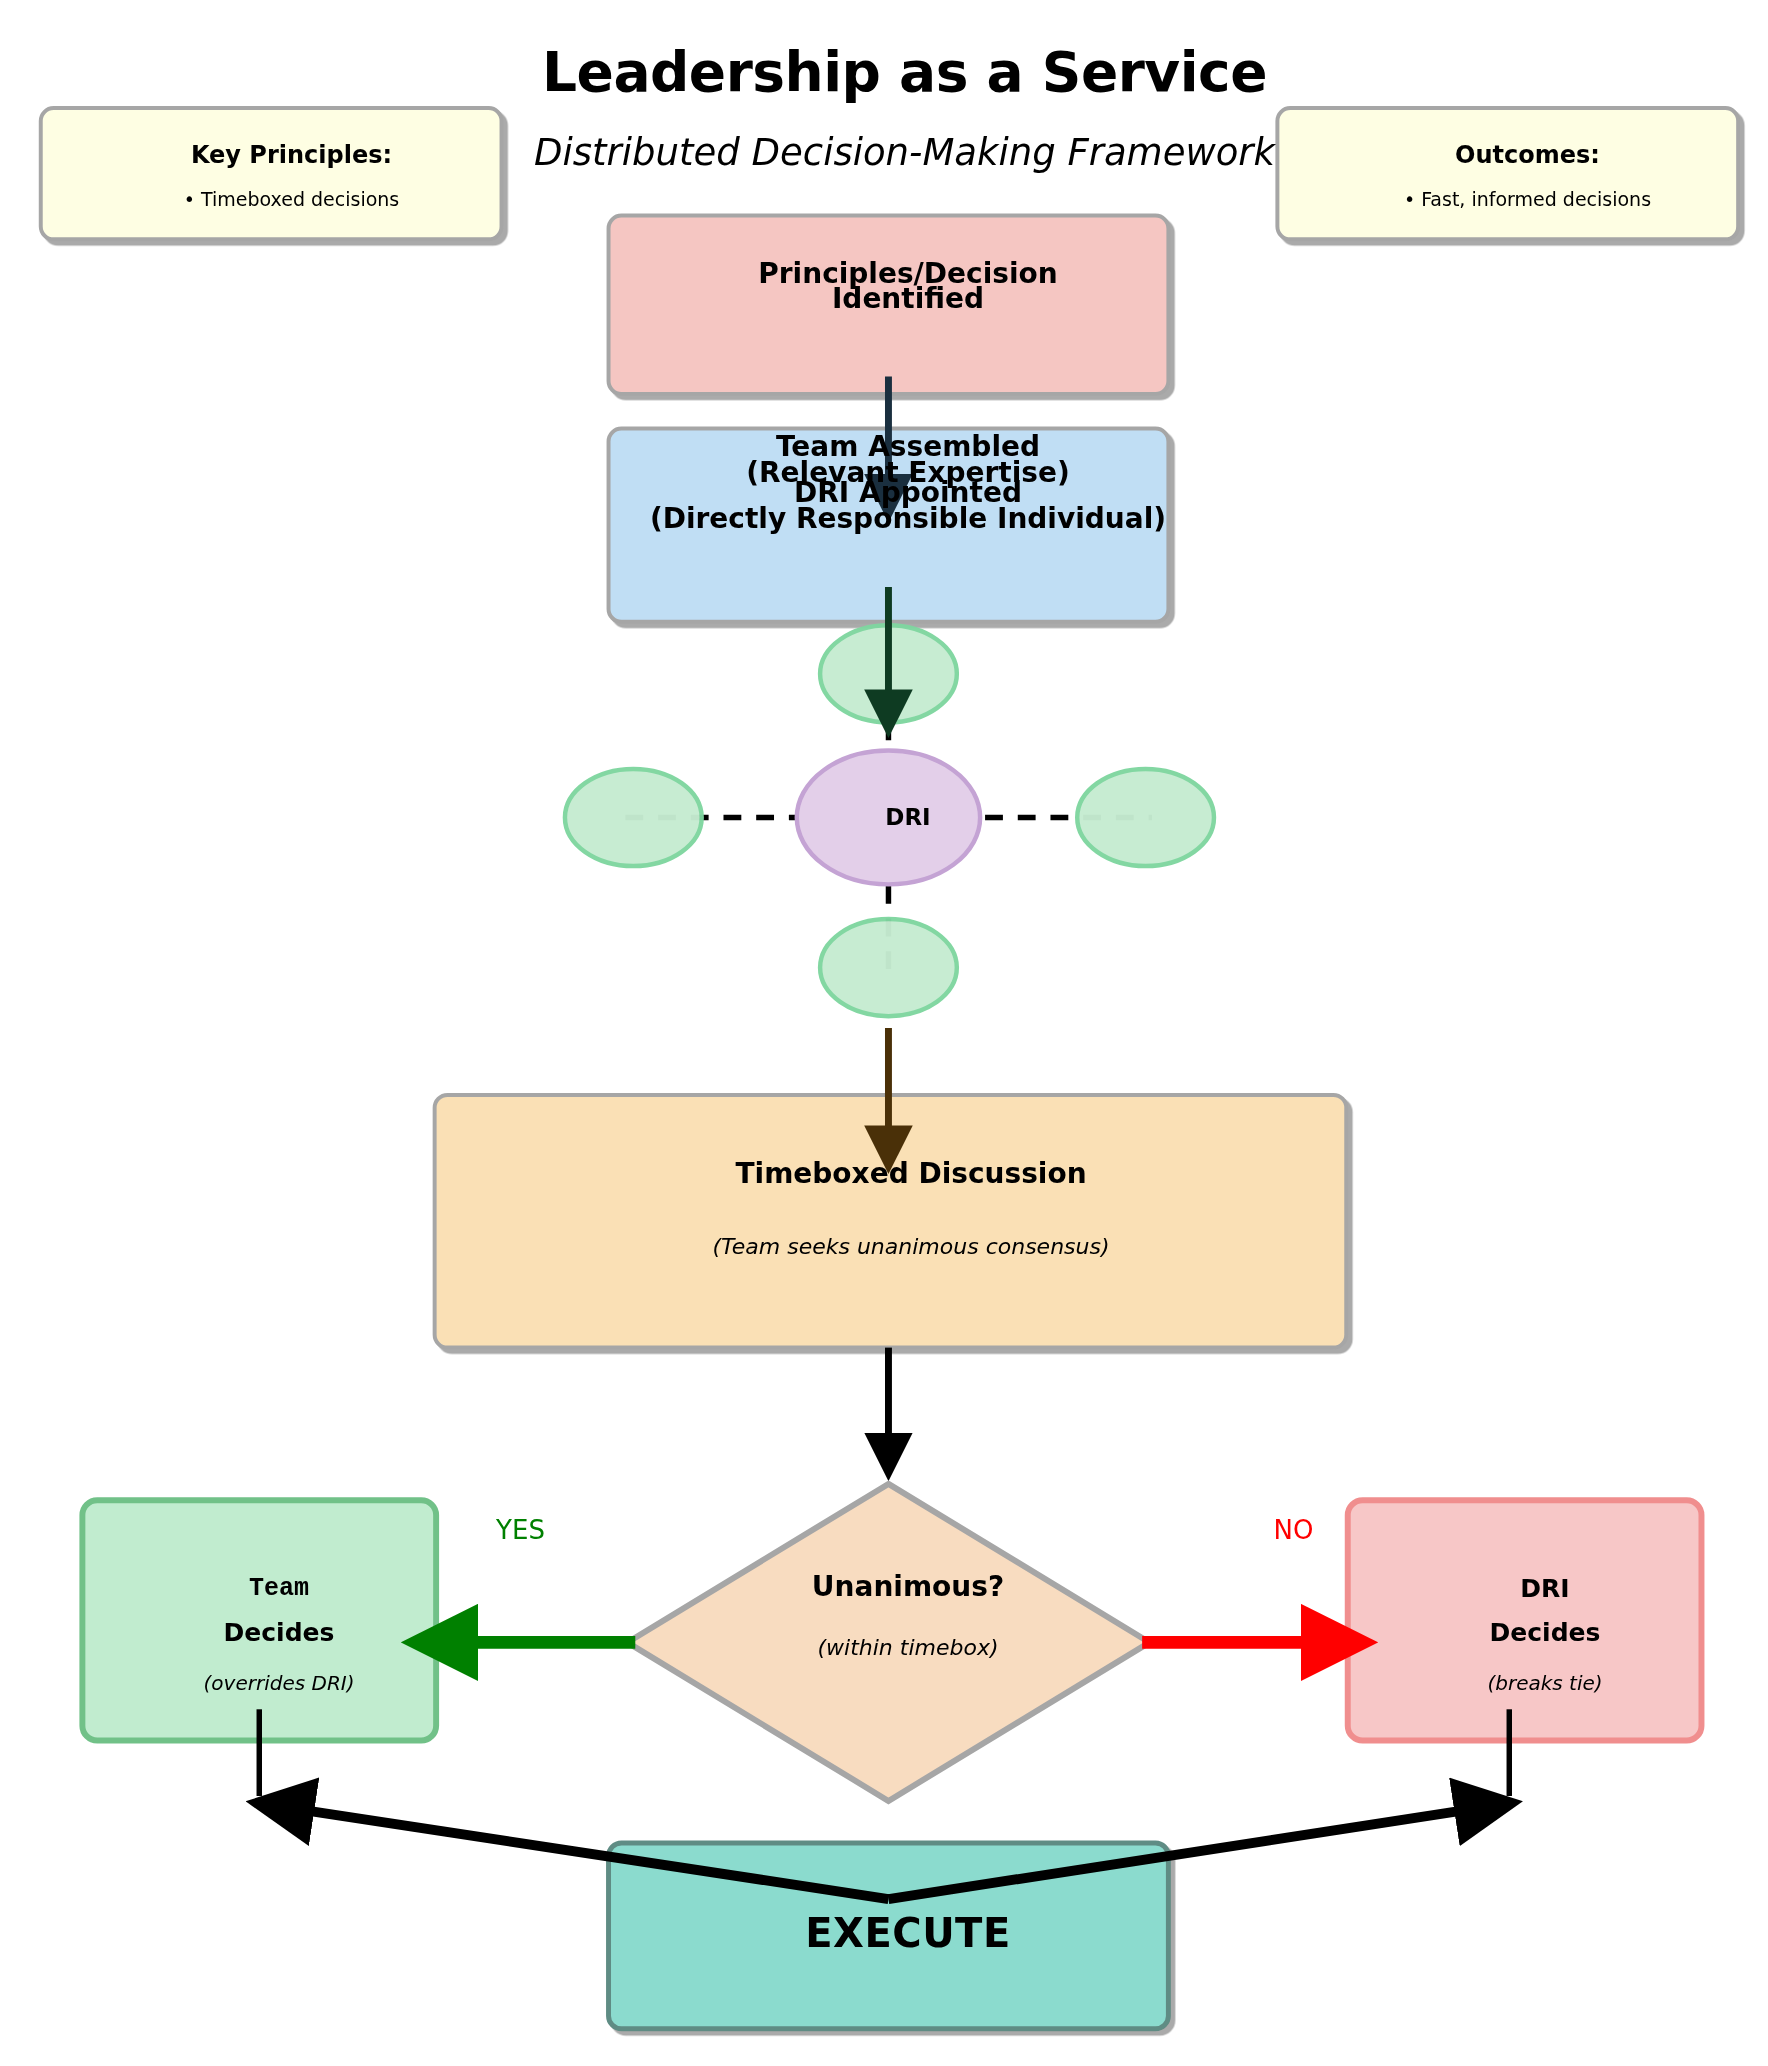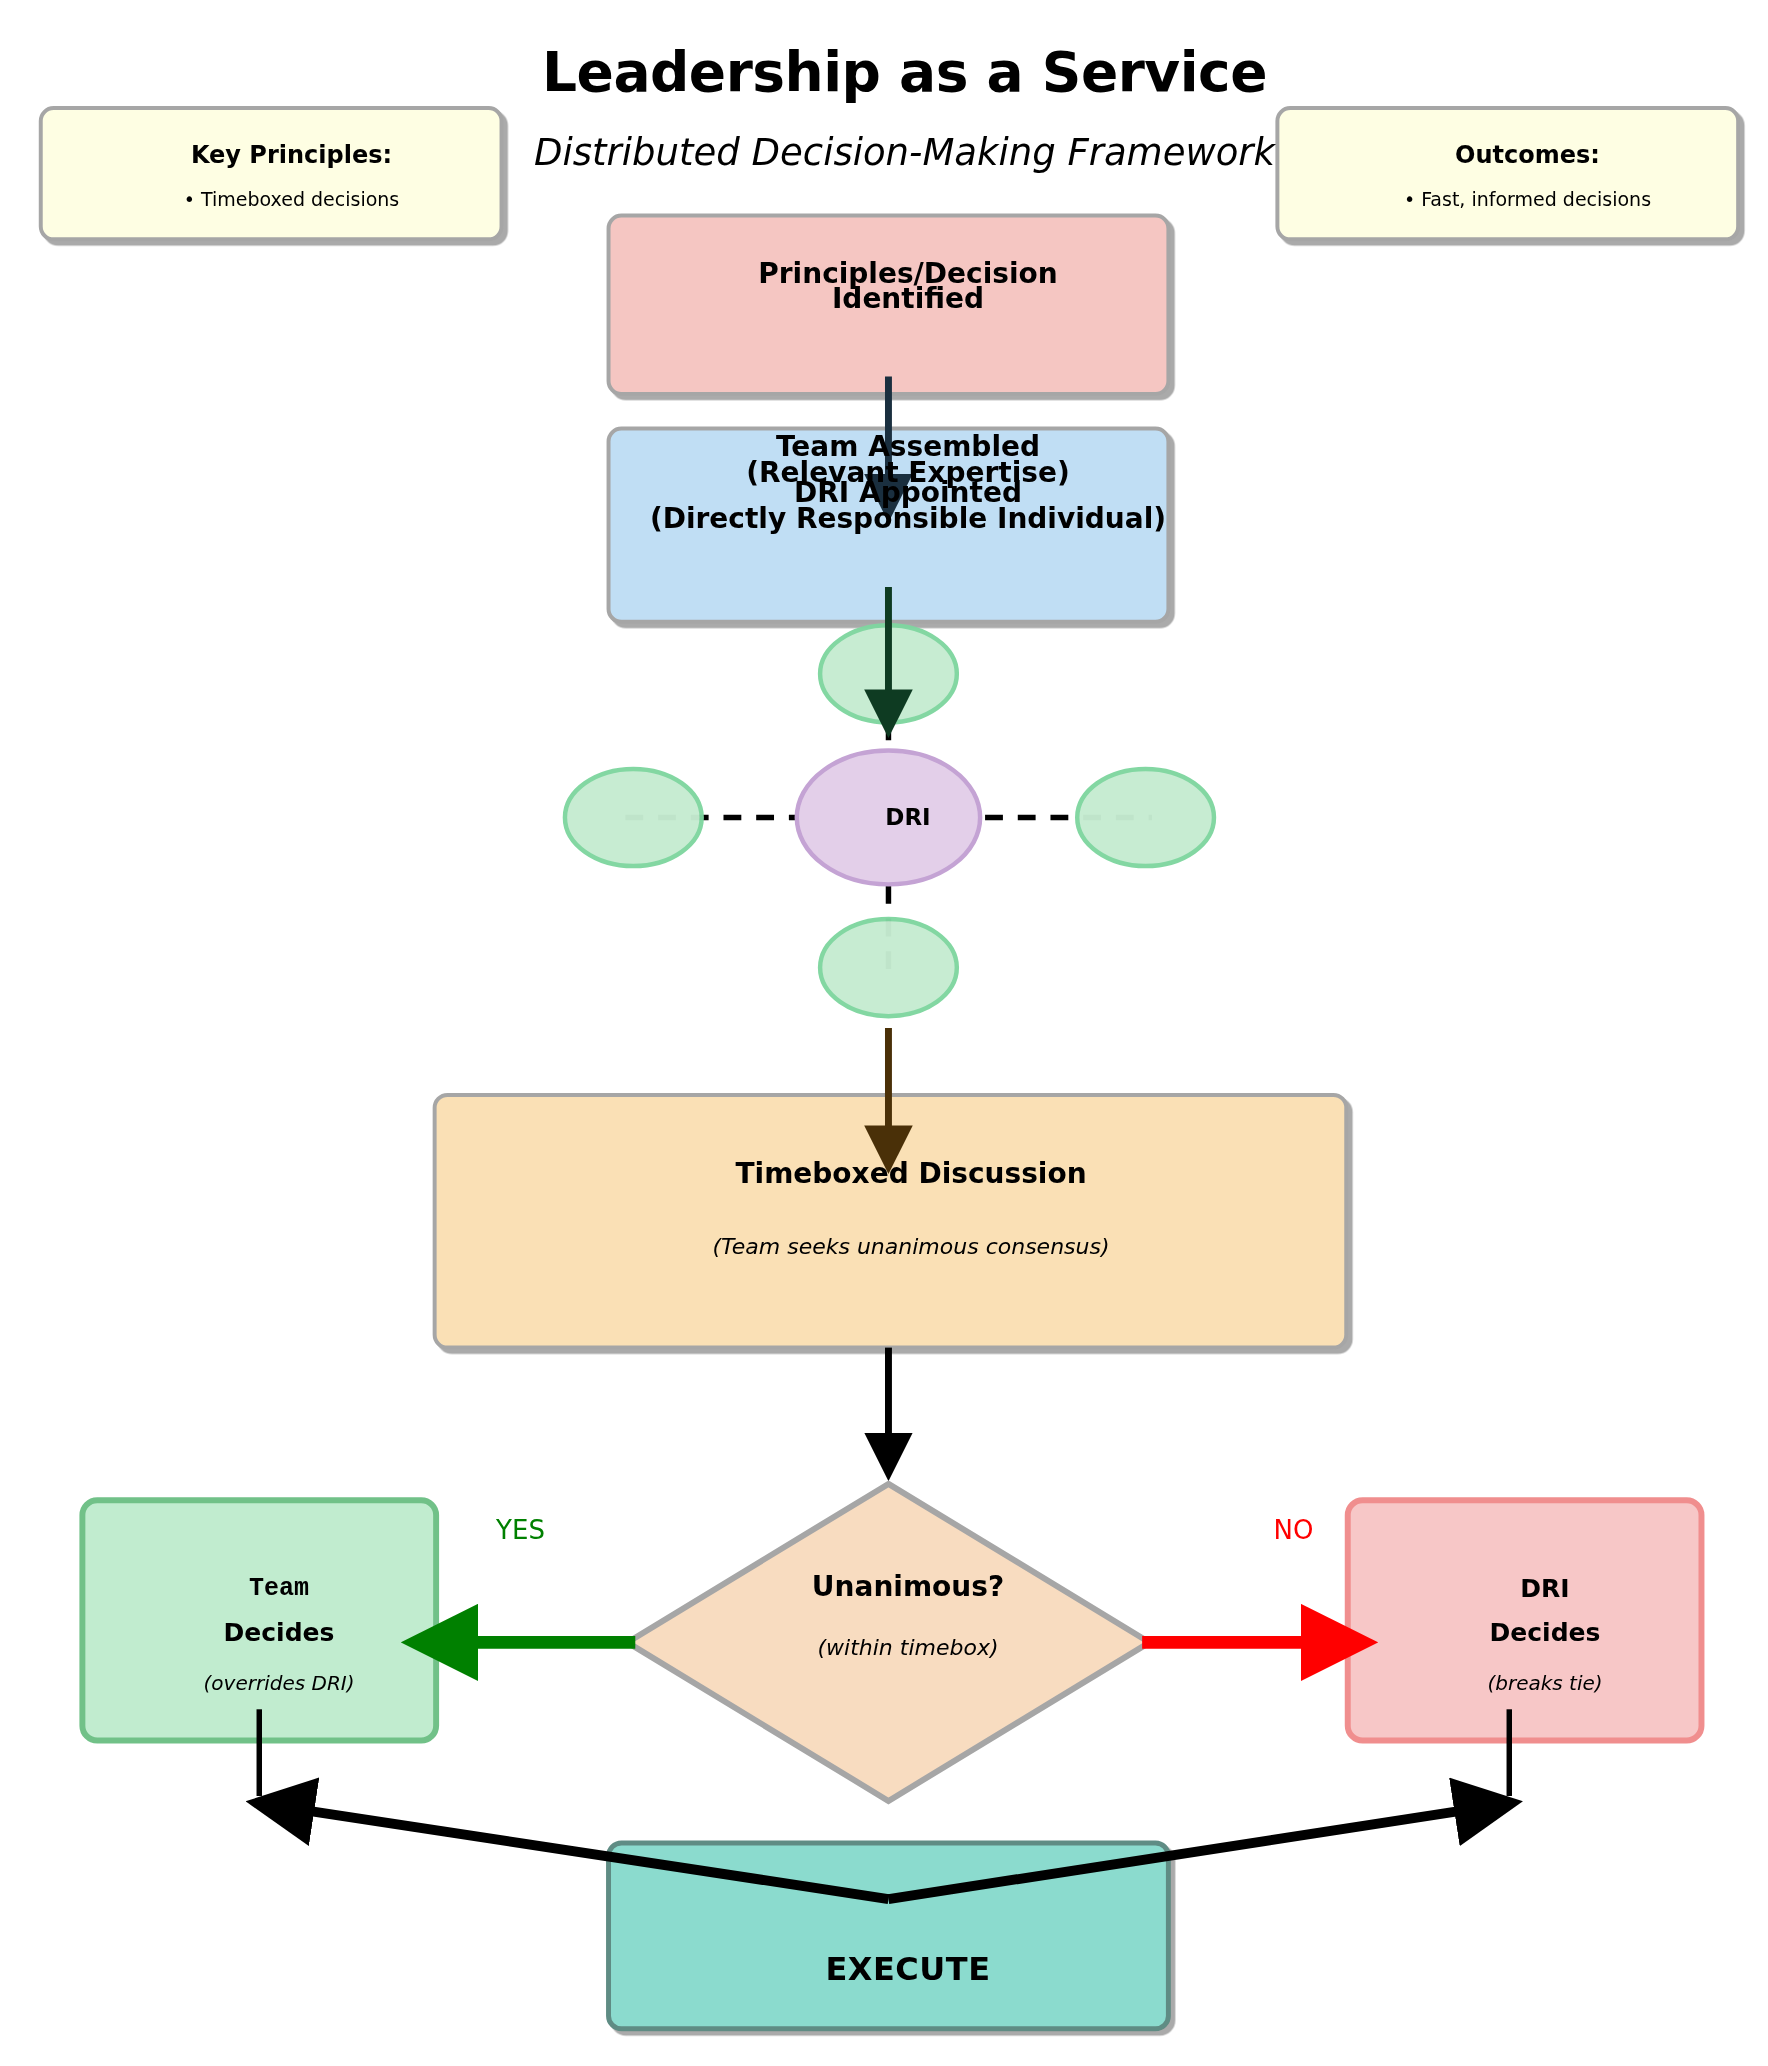--- a/index.html
+++ b/index.html
@@ -22,21 +22,21 @@
     font-size:37px;font-style:italic;
   }
 
   .side-head{font-size:24px;font-weight:bold;}
   .side-item{font-size:19px;font-weight:normal;}
 
   .node-title{font-size:28px;font-weight:bold;line-height:1.12;}
   .node-sub{font-size:22px;font-style:italic;font-weight:normal;}
   .node-title-sm{font-size:25px;font-weight:bold;line-height:1.5;}
   .dri-label{font-size:23px;font-weight:bold;}
-  .exec-label{font-size:32px;font-weight:bold;letter-spacing:0.5px;margin-top:40px;}
+  .exec-label{font-size:40px;font-weight:bold;letter-spacing:0.5px;}
   .edge-label{font-size:26px;font-weight:normal;}
   .yes{color:#008000;}
   .no{color:#ff0000;}
 </style>
 </head>
 <body>
 
 <div id="stage">
 
   <svg id="canvas" viewBox="0 0 3570 4170" xmlns="http://www.w3.org/2000/svg">

